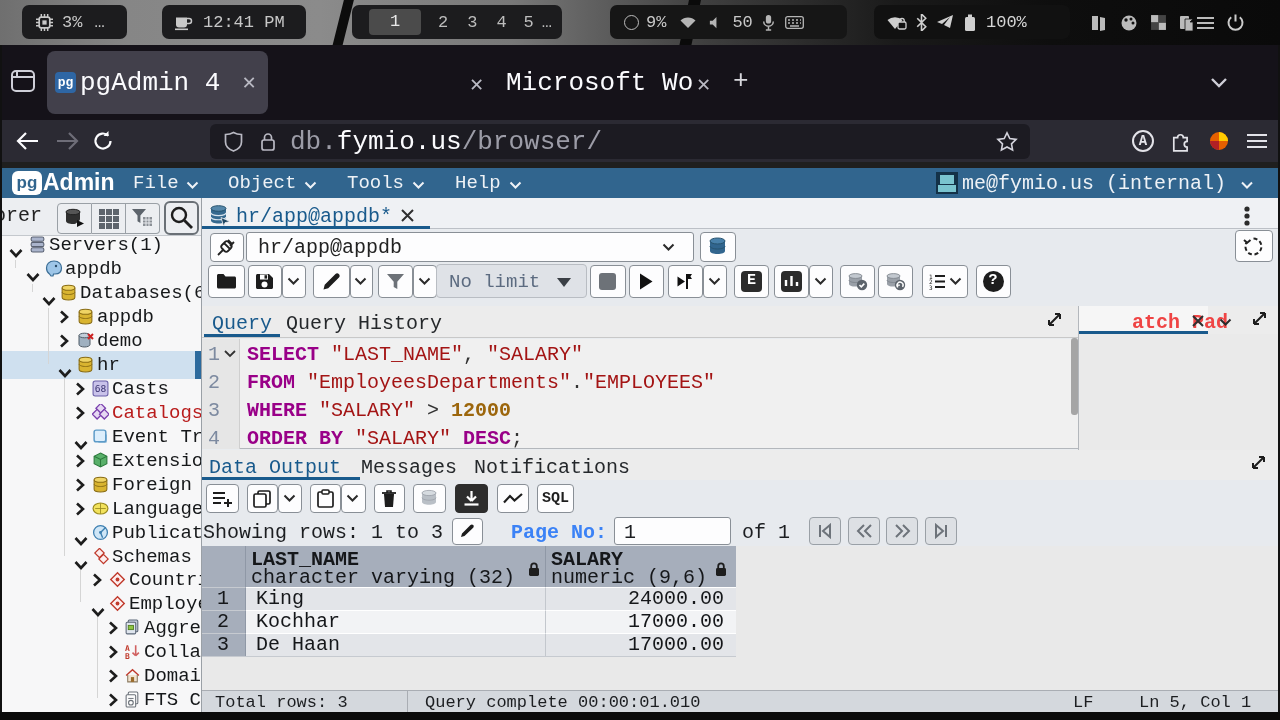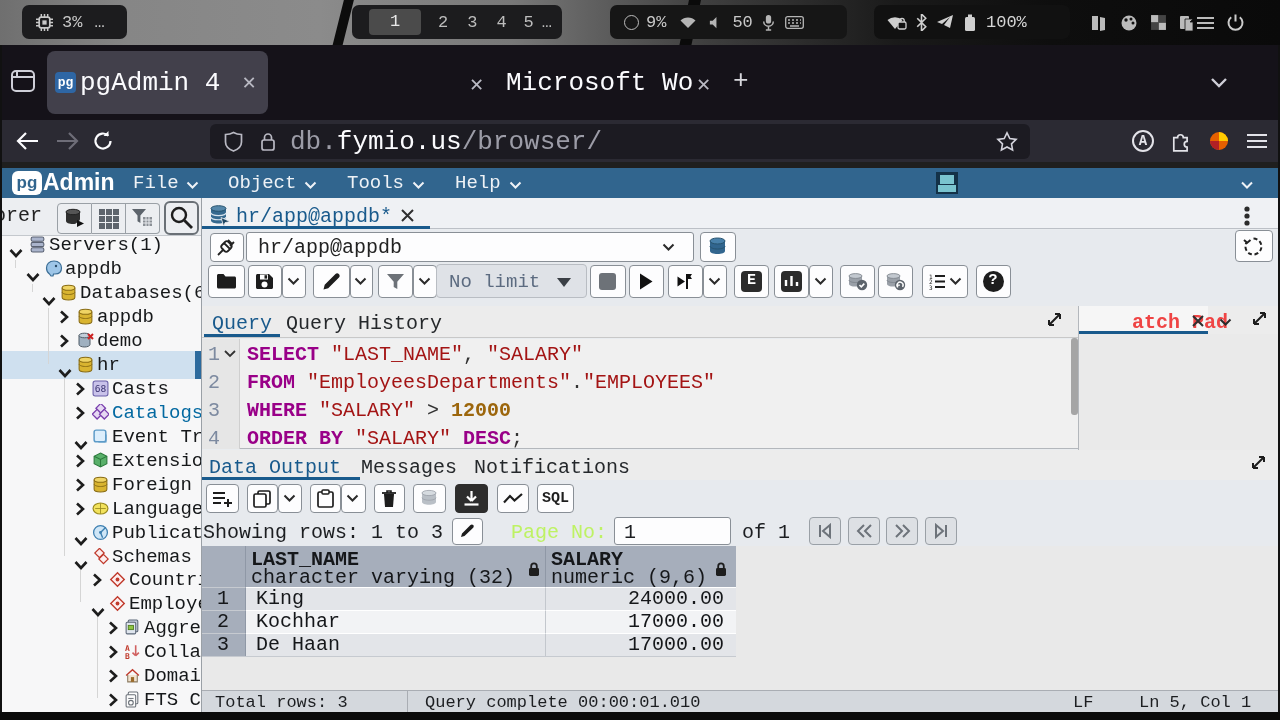--- a/index.html
+++ b/index.html
@@ -51,20 +51,28 @@
     <div class="crack2"></div>
   <div class="tbox" style="left:22px; width:105px;">
     <svg width="17" height="17" viewBox="0 0 16 16" style="margin-left:14px;">
         <rect x="3" y="3" width="10" height="10" rx="2" fill="none" stroke="#c8c8c8" stroke-width="1.6"></rect>
         <rect x="6" y="6" width="4" height="4" fill="#c8c8c8"></rect>
         <path d="M5 0v3M8 0v3M11 0v3M5 13v3M8 13v3M11 13v3M0 5h3M0 8h3M0 11h3M13 5h3M13 8h3M13 11h3" stroke="#c8c8c8" stroke-width="1.4"></path>
       </svg>
     <span style="margin-left:9px;">3%</span>
       <span style="margin-left:12px; letter-spacing:1px;">…</span>
   </div>
+  <div class="tbox" style="left:162px; width:144px;">
+    <svg width="19" height="17" viewBox="0 0 19 16" style="margin-left:12px;">
+        <path d="M2 3h11v7a3 3 0 0 1-3 3H5a3 3 0 0 1-3-3z" fill="#c8c8c8"></path>
+        <path d="M13 4h2a2 2 0 0 1 0 5h-2" fill="none" stroke="#c8c8c8" stroke-width="1.5"></path>
+        <rect x="1" y="14" width="13" height="1.6" fill="#c8c8c8"></rect>
+      </svg>
+    <span style="margin-left:10px;">12:41 PM</span>
+  </div>
   <div class="tbox" style="left:352px; width:210px; color:#bdbdbd;">
     <span style="display:inline-block; margin-left:17px; width:52px; height:26px; background:#4b4b4b; border-radius:4px; text-align:center; line-height:26px; color:#e8e8e8;">1</span>
     <span style="margin-left:17px;">2</span>
       <span style="margin-left:19px;">3</span>
       <span style="margin-left:19px;">4</span>
       <span style="margin-left:17px;">5</span>
       <span style="margin-left:8px;">…</span>
   </div>
   <div class="tbox" style="left:610px; width:237px; background:#161616;">
     <span style="display:inline-block; margin-left:14px; width:15px; height:15px; border:1.6px solid #bbb; border-radius:50%;"></span>
@@ -207,20 +215,21 @@
       <path d="M1.5 1.5l5 5 5-5" stroke="#eef2f6" stroke-width="2" fill="none"></path>
     </svg>
   <span class="menu" style="left:455px;">Help</span>
   <svg class="abs" width="13" height="9" viewBox="0 0 13 9" style="left:509px; top:13px;">
       <path d="M1.5 1.5l5 5 5-5" stroke="#eef2f6" stroke-width="2" fill="none"></path>
     </svg>
   <div class="abs" style="left:936px; top:4px; width:22px; height:22px; background:#143248; overflow:hidden;">
     <div class="abs" style="left:4px; top:3px; width:14px; height:9px; background:#7ac4cf;"></div>
     <div class="abs" style="left:2px; top:13px; width:18px; height:7px; background:#7ac4cf;"></div>
   </div>
+  <span class="menu" style="left:962px; font-size:20px;">me@fymio.us (internal)</span>
   <svg class="abs" width="14" height="9" viewBox="0 0 13 9" style="left:1240px; top:13px;">
       <path d="M1.5 1.5l5 5 5-5" stroke="#eef2f6" stroke-width="2" fill="none"></path>
     </svg>
 </div>
 
 <div class="abs" id="lpanelhead">
   <span class="abs" style="left:-6px; top:6px; font-size:20px; color:#222;">orer</span>
   <div class="abs" style="left:57px; top:5px; width:35px; height:31px; border:1.5px solid #9aa0a6; border-radius:4px 0 0 4px;"></div>
   <svg class="abs" width="22" height="21" viewBox="0 0 22 21" style="left:64px; top:10px;">
       <path d="M2 4v9c0 1.7 3 3 7 3 .8 0 1.7-.1 2.4-.2l3.6-2.8c.6-.5 1-1.2 1-2V4" fill="#2f2f2f"></path>
@@ -345,21 +354,21 @@
     </svg>
 <span class="abs" style="left:92px; top:168px;">
       <svg width="17" height="17" viewBox="0 0 16 16">
         <g fill="#e6d9f2" stroke="#7a3fae" stroke-width="1.2">
           <rect x="5" y="0.8" width="6.4" height="6.4" transform="rotate(45 8.2 4)"></rect>
           <rect x="1.6" y="6.4" width="6.4" height="6.4" transform="rotate(45 4.8 9.6)"></rect>
           <rect x="8.4" y="6.4" width="6.4" height="6.4" transform="rotate(45 11.6 9.6)"></rect>
         </g>
       </svg>
     </span>
-<span class="abs lbl" style="left:112px; top:166px; font-size:19px; color:#0369a1; white-space:nowrap;">Catalogs</span>
+<span class="abs lbl" style="left:112px; top:166px; font-size:19px; color:#b91c1c; white-space:nowrap;">Catalogs</span>
 <svg class="abs" width="14" height="13" viewBox="0 0 14 13" style="left:74px; top:203px;">
       <path d="M1.5 3l5.5 6 5.5-6" stroke="#1d1d1d" stroke-width="2.6" fill="none"></path>
     </svg>
 <span class="abs" style="left:92px; top:192px;">
       <svg width="17" height="17" viewBox="0 0 16 16">
         <rect x="2" y="2" width="11" height="11" rx="2" fill="#dceefc" stroke="#5d9bc8" stroke-width="1.4"></rect>
         <path d="M13 6v7h-7" fill="none" stroke="#5d9bc8" stroke-width="1.4"></path>
       </svg>
     </span>
 <span class="abs lbl" style="left:112px; top:190px; font-size:19px; color:#16181a; white-space:nowrap;">Event Triggers</span>
@@ -712,21 +721,21 @@
 <svg class="abs" width="20" height="11" viewBox="0 0 20 11" style="left:503px; top:493px;">
     <path d="M1 9.5L7 3l4.5 4.5L19 1" stroke="#1d1d1d" stroke-width="2.2" fill="none"></path>
   </svg>
 <div class="abs" style="left:537px; top:484px; width:37px; height:29px; background:#fdfdfe; border:1.5px solid #898f96; border-radius:4px;"></div>
 <span class="abs" style="left:542px; top:490px; font-size:15px; color:#1d1d1d; font-weight:bold; white-space:pre;">SQL</span>
 <span class="abs" style="left:203px; top:521px; font-size:20px; color:#1c1e21; font-weight:normal; white-space:pre;">Showing rows: 1 to 3</span>
 <div class="abs" style="left:452px; top:518px; width:31px; height:27px; background:#fdfdfe; border:1.5px solid #898f96; border-radius:4px;"></div>
 <svg class="abs" width="17" height="17" viewBox="0 0 17 17" style="left:459px; top:522px;">
     <path d="M2 15l1-3.5L11.5 3c.7-.7 2-.7 2.7 0 .7.7.7 2 0 2.7L5.5 14z" fill="#1d1d1d"></path>
   </svg>
-<span class="abs" style="left:511px; top:521px; font-size:20px; color:#bef264; font-weight:normal; white-space:pre;">Page No:</span>
+<span class="abs" style="left:511px; top:521px; font-size:20px; color:#3b82f6; font-weight:bold; white-space:pre;">Page No:</span>
 <div class="abs" style="left:614px; top:517px; width:117px; height:28px; background:#fdfdfe; border:1.5px solid #898f96; border-radius:3px;"></div>
 <span class="abs" style="left:624px; top:521px; font-size:20px; color:#1c1e21; font-weight:normal; white-space:pre;">1</span>
 <span class="abs" style="left:742px; top:521px; font-size:20px; color:#1c1e21; font-weight:normal; white-space:pre;">of 1</span>
 <div class="abs" style="left:809.0px; top:517px; width:32px; height:28px; background:#dde0e4; border:1.5px solid #9aa0a6; border-radius:4px;"></div>
 <svg class="abs" width="18" height="16" viewBox="0 0 18 16" style="left:816.0px; top:523px;">
     <path d="M4 2v12M14 2L7 8l7 6z" stroke="#6d737a" stroke-width="2" fill="none"></path>
   </svg>
 <div class="abs" style="left:847.5px; top:517px; width:32px; height:28px; background:#dde0e4; border:1.5px solid #9aa0a6; border-radius:4px;"></div>
 <svg class="abs" width="18" height="16" viewBox="0 0 18 16" style="left:854.5px; top:523px;">
     <path d="M9 2L3 8l6 6M16 2l-6 6 6 6" stroke="#6d737a" stroke-width="2" fill="none"></path>

